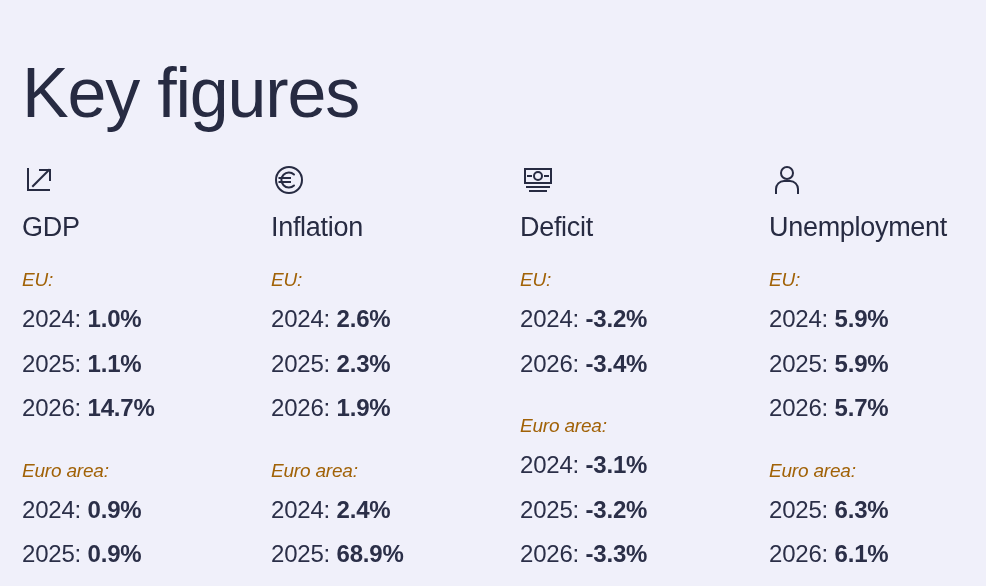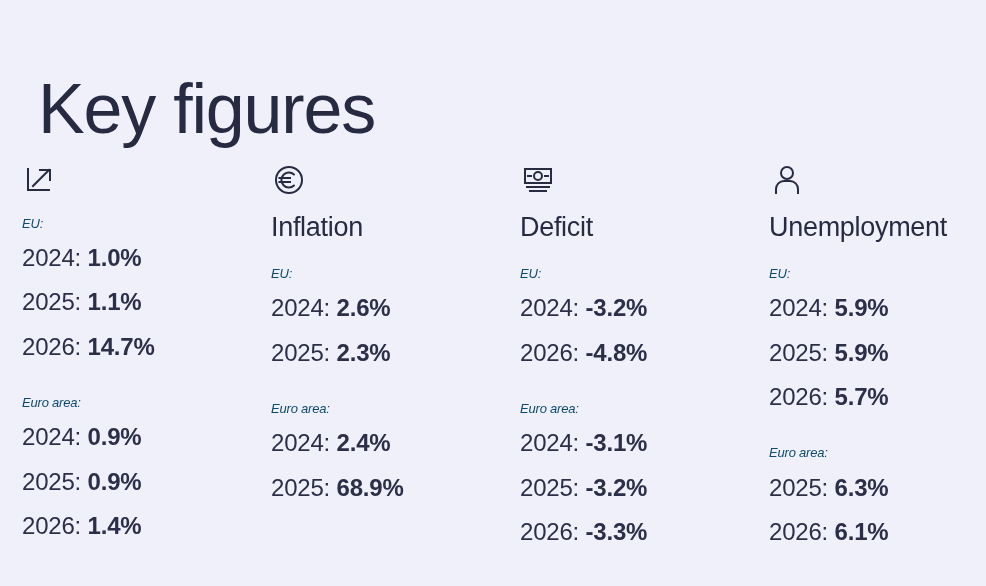--- a/index.html
+++ b/index.html
@@ -22,21 +22,21 @@
     height: 586px;
     background: #f0f0fa;
     box-sizing: border-box;
     padding: 0 0 0 22px;
   }
 
   .page-title {
     position: absolute;
     left: 22px;
     top: 58px;
-    margin: 16px;
+    margin: 0;
     font-size: 70px;
     font-weight: 400;
     letter-spacing: -1.2px;
     line-height: 1;
     color: #272b42;
     white-space: nowrap;
   }
 
   .figures-grid {
     position: absolute;
@@ -73,25 +73,25 @@
   }
 
   .region-block {
     margin-bottom: 22px;
   }
   .region-block:last-child {
     margin-bottom: 0;
   }
 
   .region-label {
-    font-size: 13px;
+    font-size: 19px;
     font-style: italic;
     font-weight: 400;
     line-height: 1.85;
-    color: #0c4a6e;
+    color: #a16207;
     letter-spacing: -0.2px;
   }
 
   .year-row {
     font-size: 24px;
     line-height: 1.85;
     color: #2b2f48;
     white-space: nowrap;
     letter-spacing: -0.2px;
   }
@@ -111,20 +111,21 @@
 
   <div class="figures-grid">
       <div class="figure-col">
         <span class="metric-icon">
           <svg width="36" height="36" viewBox="0 0 36 36" fill="none" stroke="currentColor" stroke-width="2" stroke-linecap="square" stroke-linejoin="miter">
             <polyline points="6,7 6,28 27,28" fill="none"></polyline>
             <line x1="11" y1="24" x2="27" y2="8"></line>
             <polyline points="18,8 28,8 28,18" fill="none"></polyline>
           </svg>
         </span>
+        <div class="metric-title">GDP</div>
         <div class="region-block">
           <div class="region-label">EU:</div>
           <div class="year-row"><span class="year-label">2024:</span> <span class="year-value">1.0%</span></div>
           <div class="year-row"><span class="year-label">2025:</span> <span class="year-value">1.1%</span></div>
           <div class="year-row"><span class="year-label">2026:</span> <span class="year-value">14.7%</span></div>
         </div>
         <div class="region-block">
           <div class="region-label">Euro area:</div>
           <div class="year-row"><span class="year-label">2024:</span> <span class="year-value">0.9%</span></div>
           <div class="year-row"><span class="year-label">2025:</span> <span class="year-value">0.9%</span></div>
@@ -138,20 +139,21 @@
             <path d="M23 12.5 A7.5 7.5 0 1 0 23 23.5" fill="none" stroke-linecap="round"></path>
             <line x1="8.5" y1="16" x2="19" y2="16"></line>
             <line x1="8.5" y1="20" x2="19" y2="20"></line>
           </svg>
         </span>
         <div class="metric-title">Inflation</div>
         <div class="region-block">
           <div class="region-label">EU:</div>
           <div class="year-row"><span class="year-label">2024:</span> <span class="year-value">2.6%</span></div>
           <div class="year-row"><span class="year-label">2025:</span> <span class="year-value">2.3%</span></div>
+          <div class="year-row"><span class="year-label">2026:</span> <span class="year-value">1.9%</span></div>
         </div>
         <div class="region-block">
           <div class="region-label">Euro area:</div>
           <div class="year-row"><span class="year-label">2024:</span> <span class="year-value">2.4%</span></div>
           <div class="year-row"><span class="year-label">2025:</span> <span class="year-value">68.9%</span></div>
         </div>
       </div>
       <div class="figure-col">
         <span class="metric-icon">
           <svg width="36" height="36" viewBox="0 0 36 36" fill="none" stroke="currentColor" stroke-width="2" stroke-linecap="square" stroke-linejoin="miter">
@@ -160,21 +162,21 @@
             <line x1="8" y1="14" x2="11" y2="14"></line>
             <line x1="25" y1="14" x2="28" y2="14"></line>
             <line x1="7" y1="25" x2="29" y2="25"></line>
             <line x1="10" y1="29" x2="26" y2="29"></line>
           </svg>
         </span>
         <div class="metric-title">Deficit</div>
         <div class="region-block">
           <div class="region-label">EU:</div>
           <div class="year-row"><span class="year-label">2024:</span> <span class="year-value">-3.2%</span></div>
-          <div class="year-row"><span class="year-label">2026:</span> <span class="year-value">-4.8%</span></div>
+          <div class="year-row"><span class="year-label">2026:</span> <span class="year-value">-3.4%</span></div>
         </div>
         <div class="region-block">
           <div class="region-label">Euro area:</div>
           <div class="year-row"><span class="year-label">2024:</span> <span class="year-value">-3.1%</span></div>
           <div class="year-row"><span class="year-label">2025:</span> <span class="year-value">-3.2%</span></div>
           <div class="year-row"><span class="year-label">2026:</span> <span class="year-value">-3.3%</span></div>
         </div>
       </div>
       <div class="figure-col">
         <span class="metric-icon">

